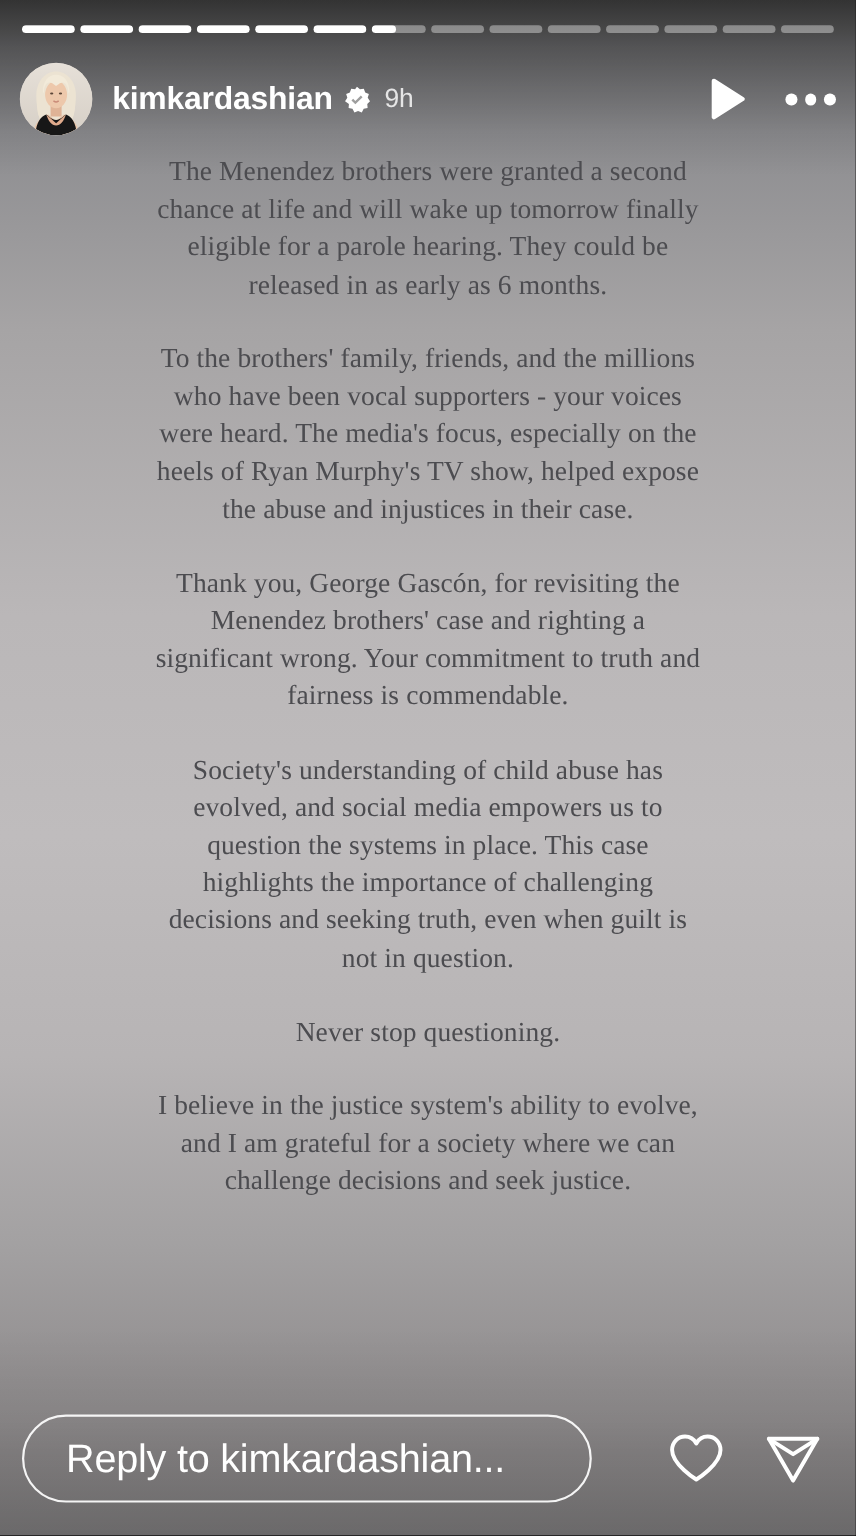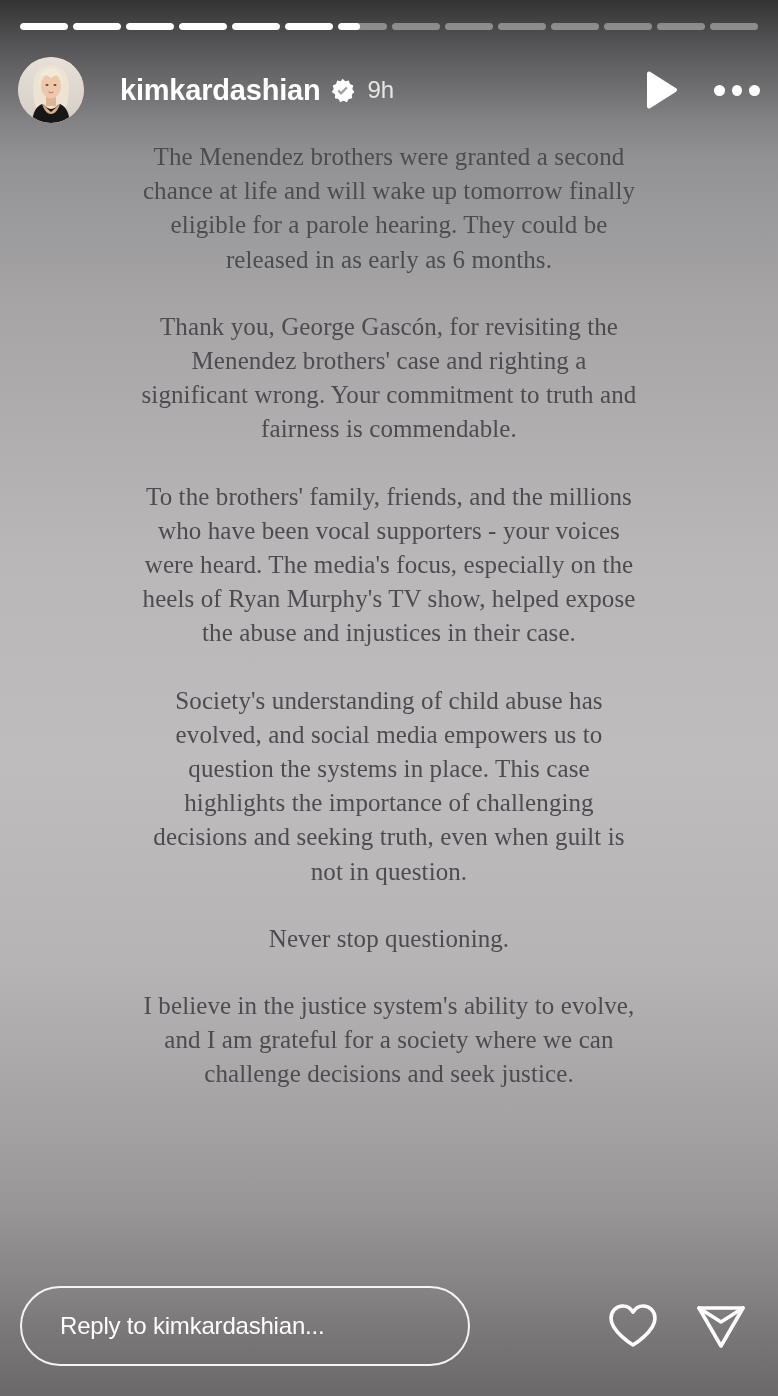--- a/index.html
+++ b/index.html
@@ -111,21 +111,21 @@
     height: 66px;
     border-radius: 50%;
     overflow: hidden;
     flex: 0 0 auto;
     background: #d8d2cb;
     position: relative;
   }
   .avatar svg { display: block; width: 100%; height: 100%; }
 
   .username {
-    margin-left: 36px;
+    margin-left: 18px;
     color: #ffffff;
     font-size: 29px;
     font-weight: 600;
     letter-spacing: -0.2px;
     white-space: nowrap;
   }
   .verified {
     margin-left: 9px;
     width: 25px;
     height: 25px;
@@ -177,21 +177,21 @@
     border-radius: 44px;
     display: flex;
     align-items: center;
     padding: 0 38px;
     box-sizing: border-box;
     background: transparent;
     max-width: 558px;
   }
   .reply-placeholder {
     color: #ffffff;
-    font-size: 24px;
+    font-size: 36px;
     letter-spacing: -0.2px;
     white-space: nowrap;
   }
   .bar-spacer { flex: 1 1 auto; }
   .like-btn {
     width: 54px; height: 54px;
     margin-left: 30px;
     flex: 0 0 auto;
     display:flex; align-items:center; justify-content:center;
   }
@@ -207,22 +207,22 @@
 </head>
 <body>
 
 <div class="story">
 
   <div class="top-scrim"></div>
   <div class="bottom-scrim"></div>
 
   <div class="story-text">
     <p>The Menendez brothers were granted a second chance at life and will wake up tomorrow finally eligible for a parole hearing. They could be released in as early as 6 months.</p>
+    <p>To the brothers' family, friends, and the millions who have been vocal supporters - your voices were heard. The media's focus, especially on the heels of Ryan Murphy's TV show, helped expose the abuse and injustices in their case.</p>
     <p>Thank you, George Gascón, for revisiting the Menendez brothers' case and righting a significant wrong. Your commitment to truth and fairness is commendable.</p>
-    <p>To the brothers' family, friends, and the millions who have been vocal supporters - your voices were heard. The media's focus, especially on the heels of Ryan Murphy's TV show, helped expose the abuse and injustices in their case.</p>
     <p>Society's understanding of child abuse has evolved, and social media empowers us to question the systems in place. This case highlights the importance of challenging decisions and seeking truth, even when guilt is not in question.</p>
     <p>Never stop questioning.</p>
     <p>I believe in the justice system's ability to evolve, and I am grateful for a society where we can challenge decisions and seek justice.</p>
   </div>
 
   <div class="progress-bars" id="progress-bars">
       <div class="progress-seg">
         <div class="fill" style="width: 100%;"></div>
       </div>
       <div class="progress-seg">

